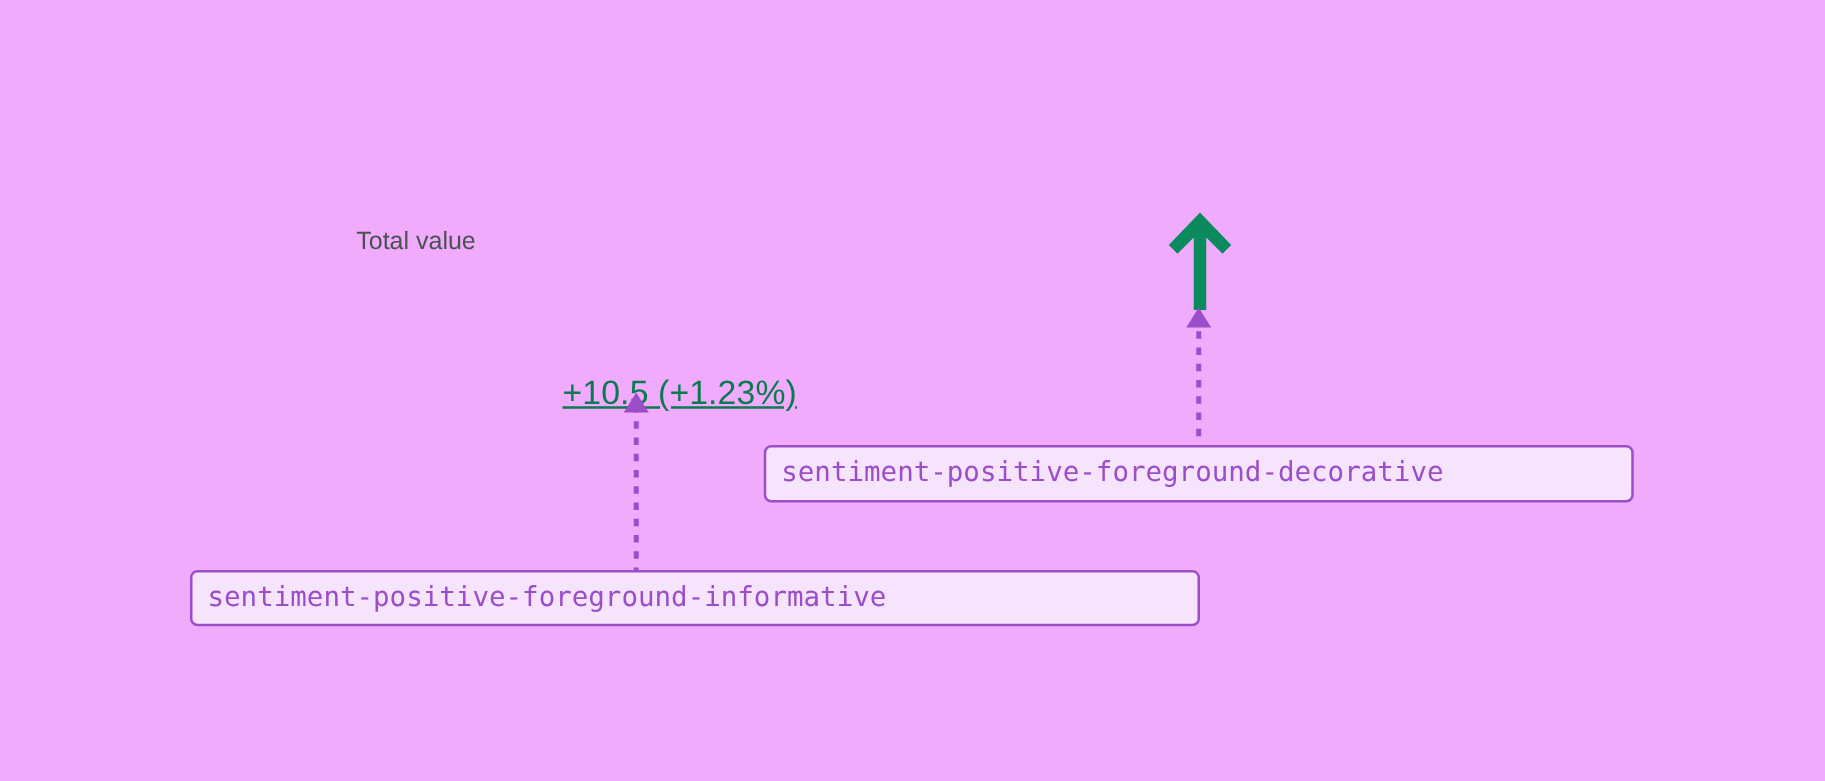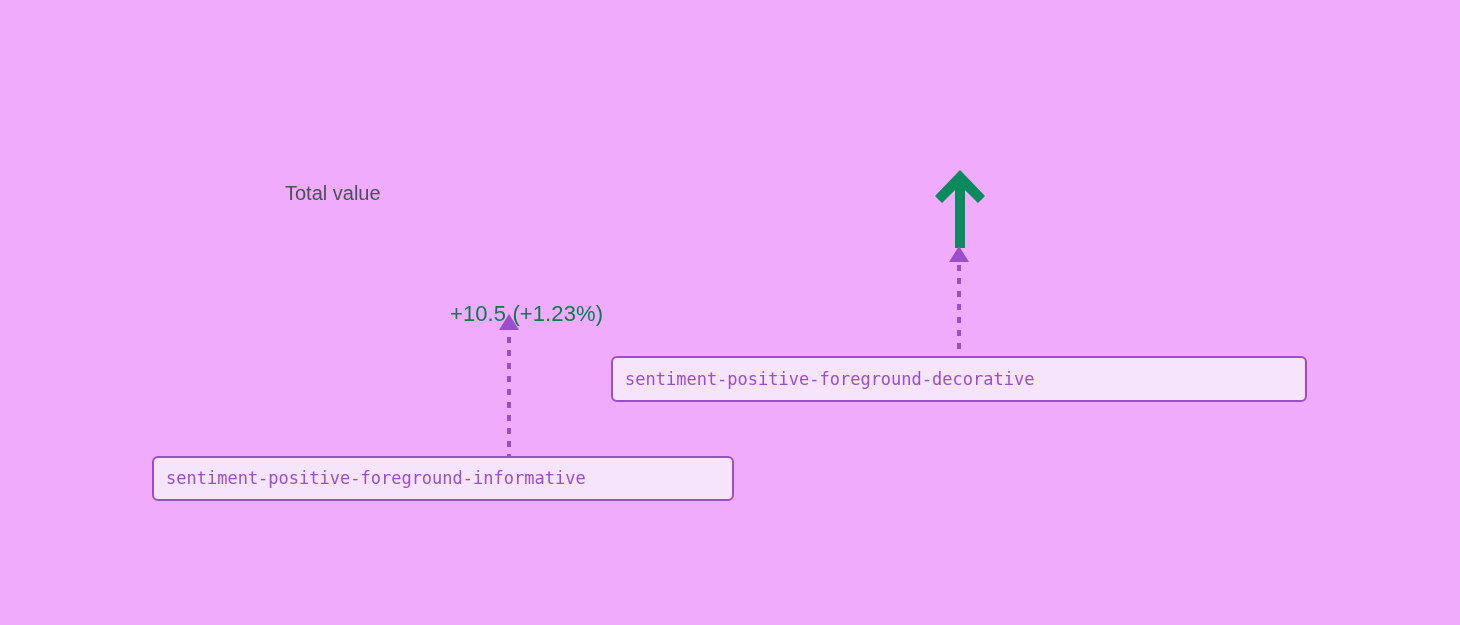--- a/index.html
+++ b/index.html
@@ -27,57 +27,58 @@
     color: #4b5055;
     white-space: nowrap;
   }
 
   
   .delta-readout {
     position: absolute;
     left: 450px;
     top: 300px;
     font-family: "Liberation Sans", sans-serif;
-    font-size: 22px;
+    font-size: 27px;
     line-height: 28px;
     color: #0b7a4f;
     white-space: nowrap;
     letter-spacing: 0.1px;
+    text-decoration: underline;
   }
 
   
   .trend-arrow {
     position: absolute;
     left: 932px;
     top: 168px;
     width: 56px;
     height: 82px;
   }
 
   
   .callout {
     position: absolute;
     box-sizing: border-box;
     background: #f6e4fc;
     border: 2px solid #9b4dca;
     border-radius: 6px;
     color: #9b4dca;
     font-family: "DejaVu Sans Mono", "Liberation Mono", monospace;
-    font-size: 17px;
+    font-size: 22px;
     line-height: 1;
     display: flex;
     align-items: center;
     padding: 0 12px;
     white-space: nowrap;
     letter-spacing: 0px;
   }
   .callout--informative {
     left: 152px;
     top: 456px;
-    width: 582px;
+    width: 808px;
     height: 45px;
   }
   .callout--decorative {
     left: 611px;
     top: 356px;
     width: 696px;
     height: 46px;
   }
 
   

